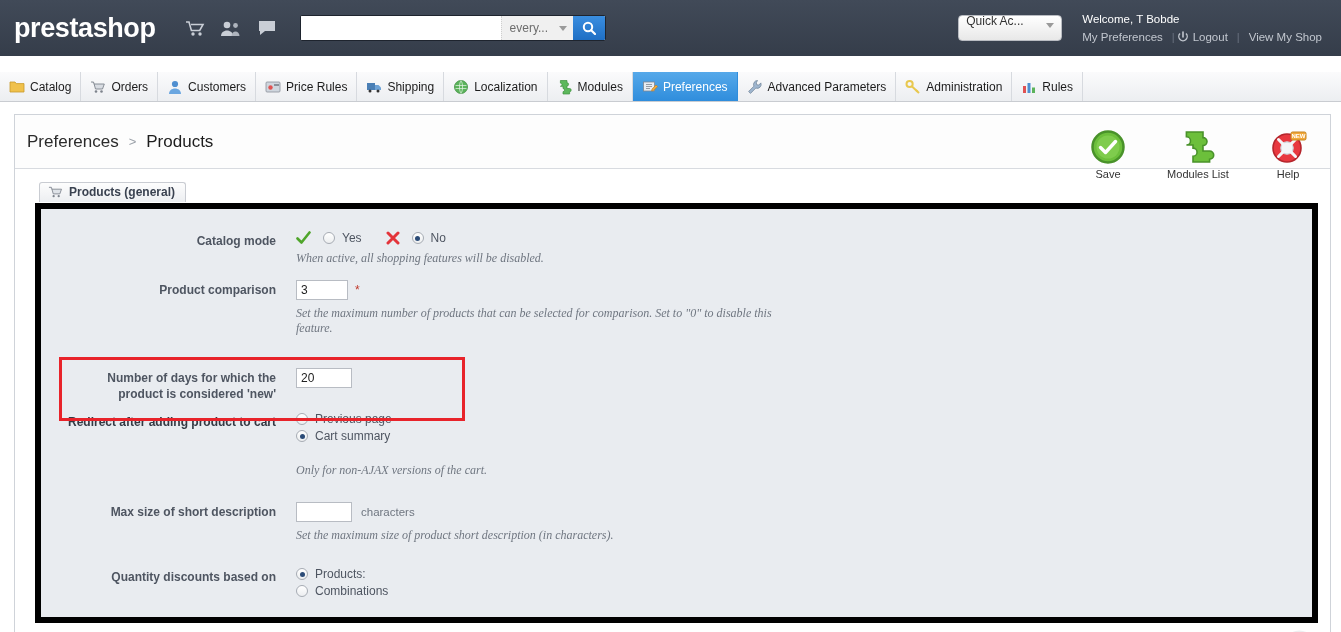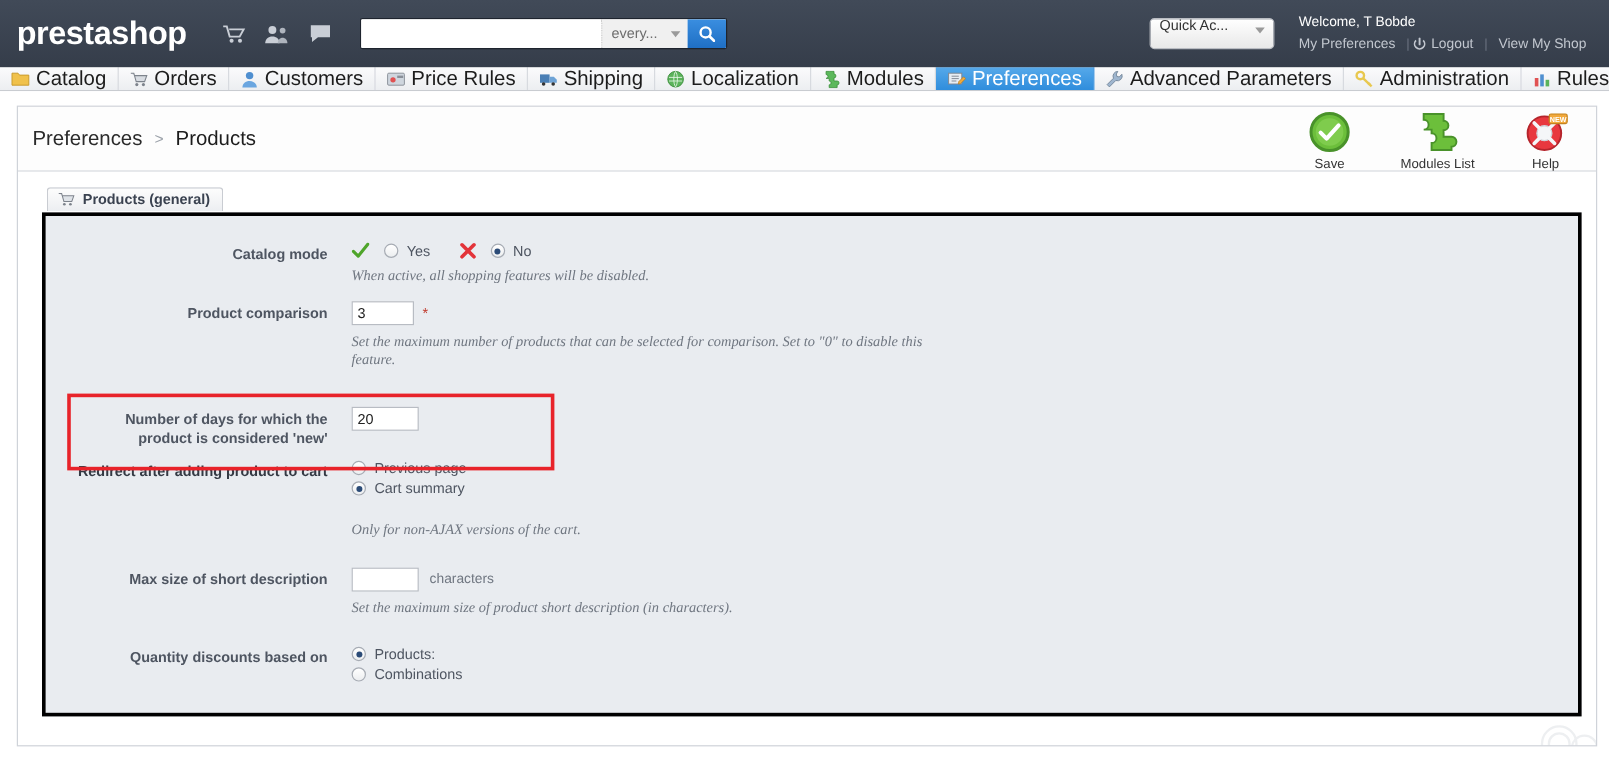--- a/index.html
+++ b/index.html
@@ -112,27 +112,28 @@
   .userlinks a {
     color: #c2c7cf; text-decoration: none; font-size: 11.5px;
     padding: 0 7px; white-space: nowrap;
   }
   .userlinks a:first-child { padding-left: 0; }
   .sep { color: #6b7280; font-size: 11px; }
   .pwr { display: inline-flex; align-items: center; gap: 4px; }
 
   
   .navbar {
-    height: 20px;
+    height: 30px;
     background: #f2f3f5;
     background: linear-gradient(180deg,#fbfbfc 0%, #eceef1 100%);
     border-bottom: 1px solid #c9ccd1;
     display: flex;
     align-items: stretch;
-    font-size: 17px;
+    font-size: 12px;
+    margin-top: 16px;
   }
   .navtab {
     display: flex; align-items: center; gap: 5px;
     padding: 0 9px;
     color: #1c1c1c;
     border-right: 1px solid #d7dadf;
     cursor: pointer;
     white-space: nowrap;
   }
   .navtab.active {
@@ -165,21 +166,21 @@
     border-bottom: 1px solid #d8dbe0;
     background: #fdfdfd;
     position: relative;
   }
   .crumb { font-size: 17px; color: #2b2b2b; display: flex; align-items: center; gap: 10px; }
   .crumb .arrow { color: #9aa0a8; font-size: 13px; }
   .crumb .cur { color: #1d1d1d; }
 
   .toolbar {
     position: absolute;
-    right: 10px; top: 1px;
+    right: 10px; top: 12px;
     display: flex; align-items: flex-start; gap: 26px;
   }
   .toolitem {
     width: 64px;
     display: flex; flex-direction: column; align-items: center;
     cursor: pointer;
     text-decoration: none;
   }
   .toolitem .tlabel { font-size: 11px; color: #333; margin-top: 1px; }
 
@@ -193,21 +194,21 @@
     background: linear-gradient(180deg,#fdfdfd 0%,#eceef1 100%);
     padding: 2px 10px 3px 8px;
     font-size: 12px;
     font-weight: bold;
     color: #3a4250;
     border-radius: 3px 3px 0 0;
     position: relative;
     z-index: 2;
   }
   .panel {
-    border: 3px solid #000000;
+    border: 6px solid #000000;
     background: #e9ecf0;
     margin-left: 10px;
     height: 420px;
     padding: 22px 0 0 0;
     position: relative;
   }
 
   
   .frow { display: flex; align-items: flex-start; padding: 0 0 0 0; margin-bottom: 0; }
   .flabel {

